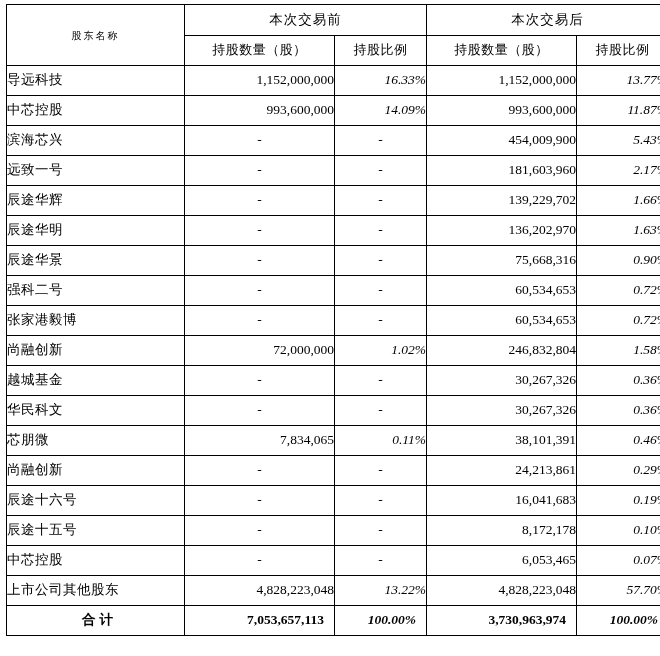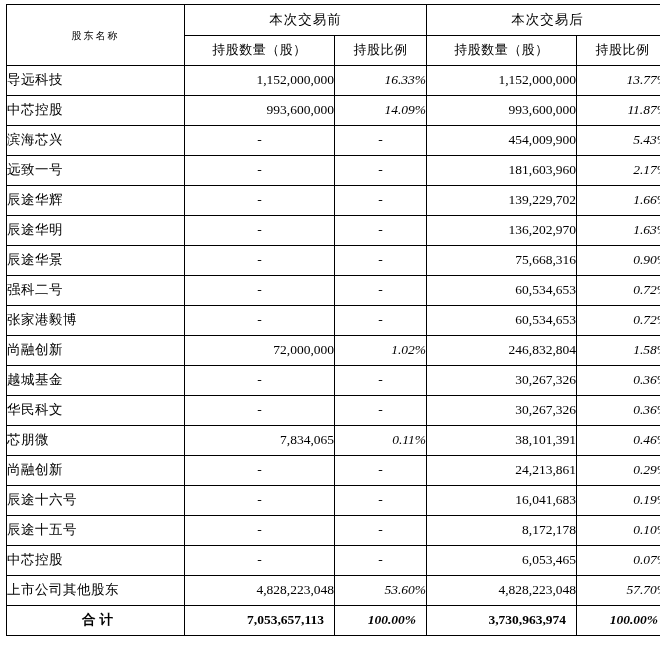--- a/index.html
+++ b/index.html
@@ -237,21 +237,21 @@
         <tr>
           <td class="name">中芯控股</td>
           <td class="dash">-</td>
           <td class="dash">-</td>
           <td class="num">6,053,465</td>
           <td class="pct">0.07%</td>
         </tr>
         <tr>
           <td class="name">上市公司其他股东</td>
           <td class="num">4,828,223,048</td>
-          <td class="pct">53.60%</td>
+          <td class="pct">13.22%</td>
           <td class="num">4,828,223,048</td>
           <td class="pct">57.70%</td>
         </tr>
         <tr class="total">
           <td class="name">合计</td>
           <td class="num">7,053,657,113</td>
           <td class="pct">100.00%</td>
           <td class="num">3,730,963,974</td>
           <td class="pct">100.00%</td>
         </tr>

